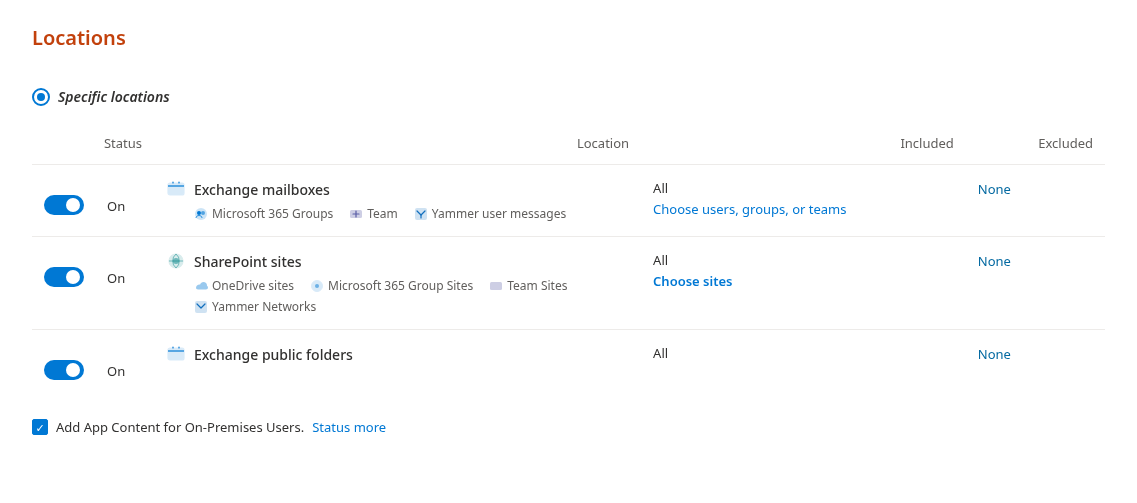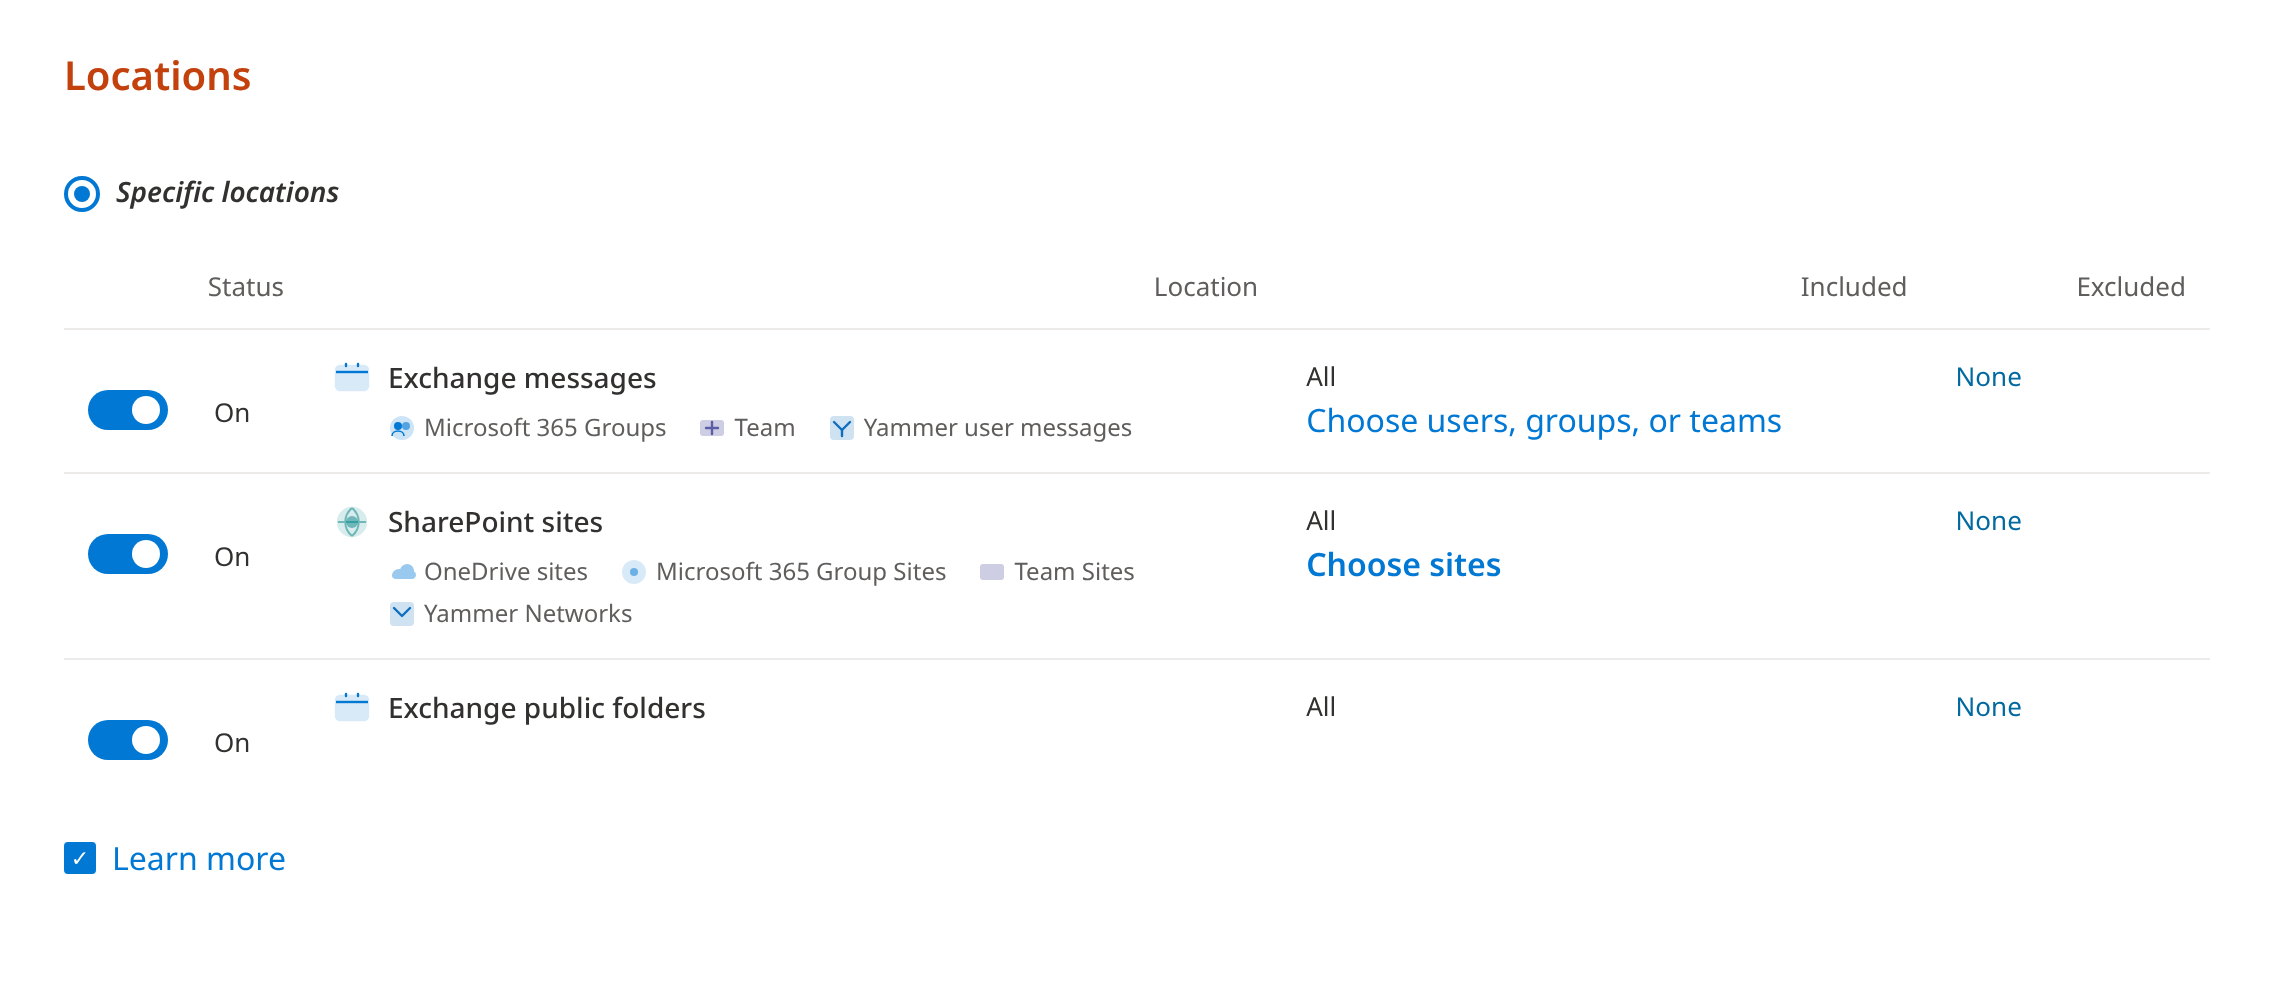--- a/index.html
+++ b/index.html
@@ -143,21 +143,21 @@
       align-items: center;
       justify-content: center;
     }
     .included-cell .all-text {
       font-size: 13px;
       color: #323130;
       margin-bottom: 2px;
     }
     .link-text {
       color: #0078d4;
-      font-size: 16px;
+      font-size: 13px;
       cursor: pointer;
       text-decoration: none;
     }
     .none-text {
       font-size: 13px;
       color: #0369a1;
     }
     .footer-section {
       margin-top: 24px;
       display: flex;
@@ -221,21 +221,21 @@
       </td>
       <td>
         <div class="location-main">
           <span class="location-icon">
             <svg width="18" height="18" viewBox="0 0 18 18" fill="none">
               <rect x="1" y="3" width="16" height="12" rx="2" fill="#0078d4" opacity="0.15" stroke="#0078d4" stroke-width="1.2"></rect>
               <path d="M1 6h16" stroke="#0078d4" stroke-width="1.2"></path>
               <path d="M6 3V2M12 3V2" stroke="#0078d4" stroke-width="1.2" stroke-linecap="round"></path>
             </svg>
           </span>
-          <span>Exchange messages</span>
+          <span>Exchange mailboxes</span>
         </div>
         <div class="location-sub">
           <span class="sub-item">
             <span class="sub-icon">
               <svg width="14" height="14" viewBox="0 0 14 14" fill="none">
                 <circle cx="7" cy="7" r="6" fill="#0078d4" opacity="0.2"></circle>
                 <circle cx="5" cy="6" r="2" fill="#0078d4"></circle>
                 <circle cx="9" cy="6" r="2" fill="#0078d4" opacity="0.6"></circle>
                 <path d="M2 11c0-1.5 1.3-2.5 3-2.5s3 1 3 2.5" stroke="#0078d4" stroke-width="0.8"></path>
               </svg>
@@ -368,14 +368,15 @@
         <span class="none-text">None</span>
       </td>
     </tr>
   </tbody>
 </table>
 
 <div class="footer-section">
   <div class="checkbox">
     <span class="checkbox-check">✓</span>
   </div>
-  <a class="link-text" href="#">Learn more</a>
+  <span class="footer-text">Add App Content for On-Premises Users.</span>
+  <a class="link-text" href="#">Status more</a>
 </div>
 
 </body></html>

